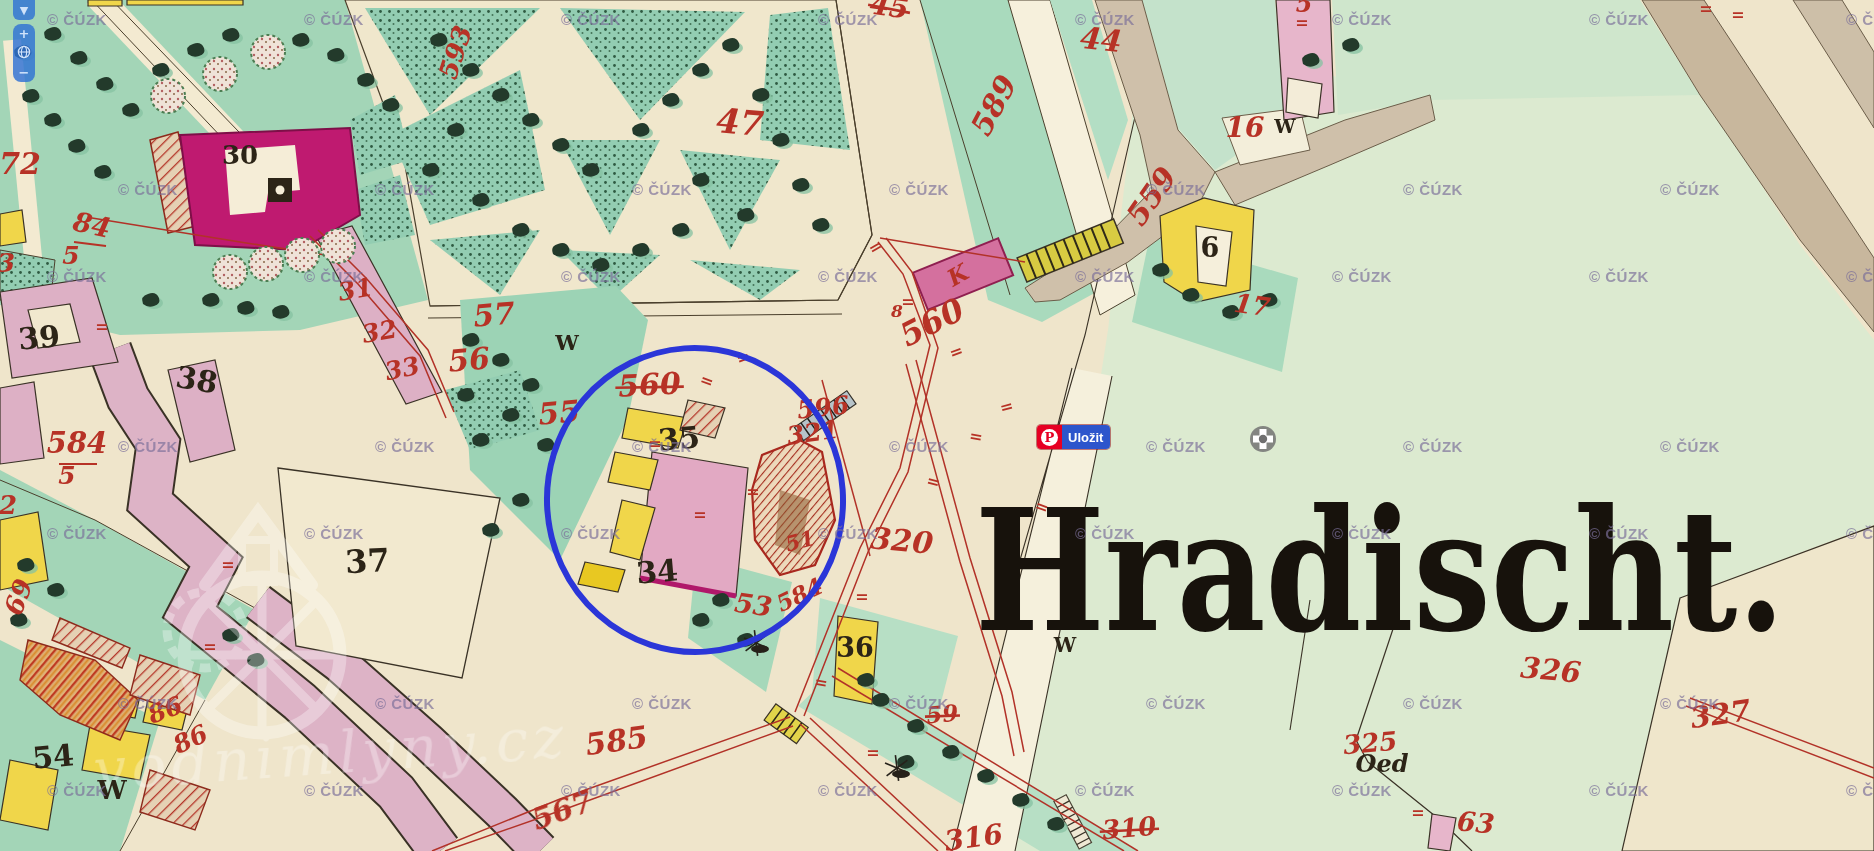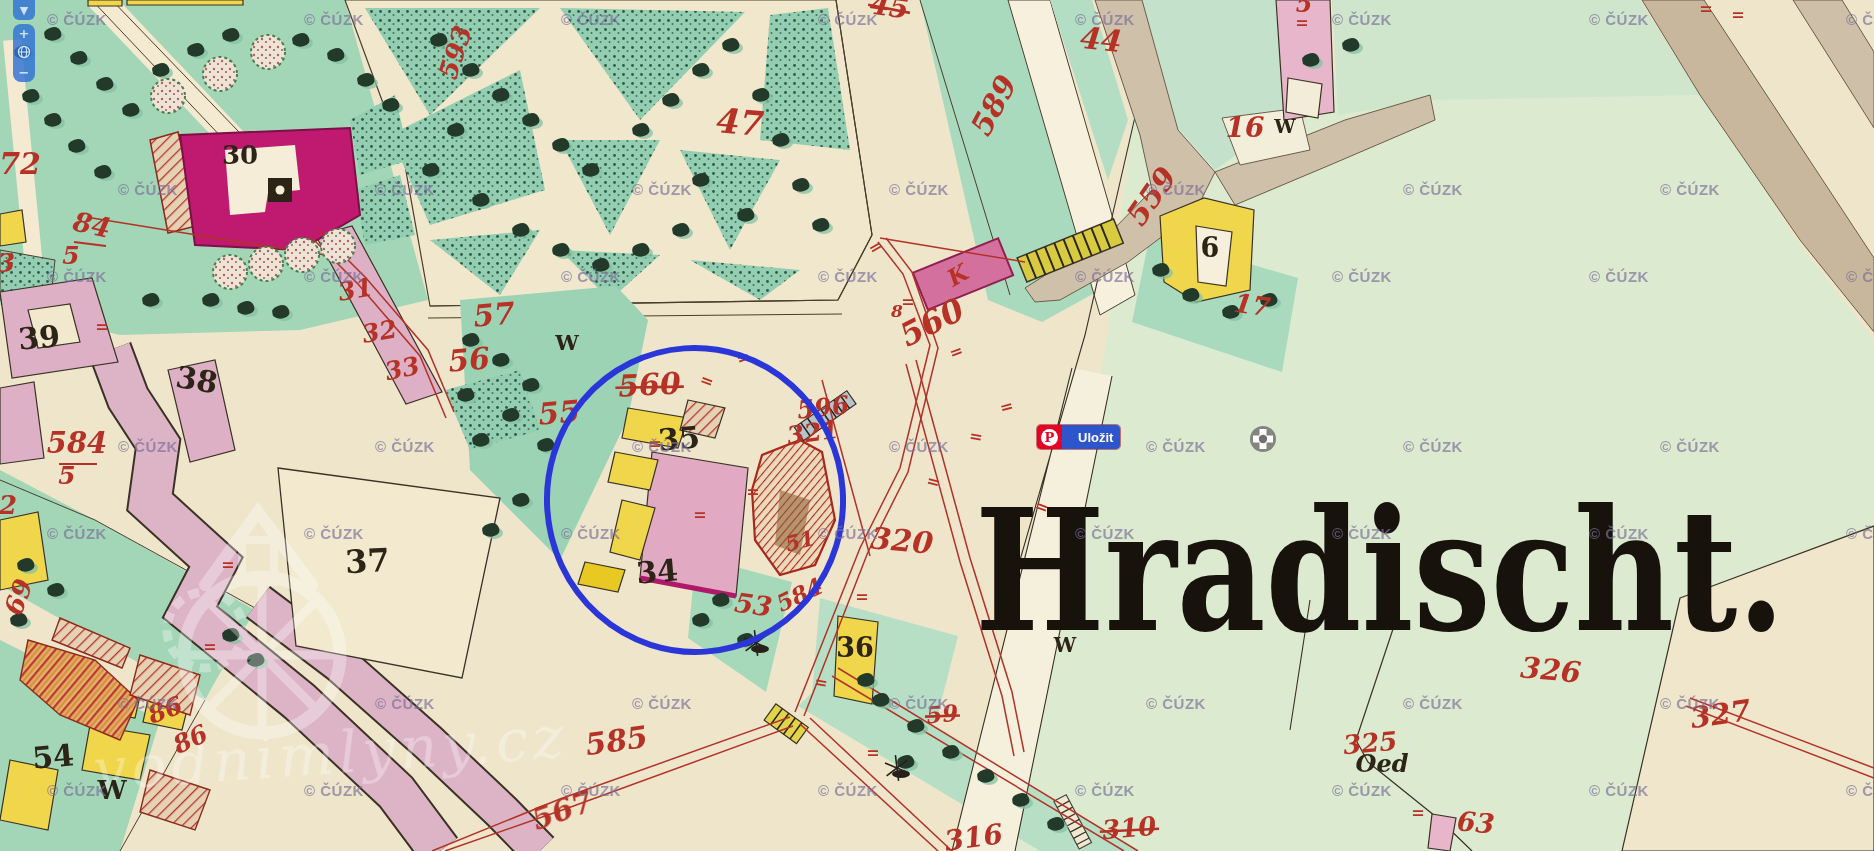--- a/index.html
+++ b/index.html
@@ -16,21 +16,21 @@
   .mc-b{position:absolute;left:0;top:24px;width:22px;height:58px;background:rgba(47,113,212,.82);
         border-radius:8px;display:flex;flex-direction:column;align-items:center;justify-content:space-between;
         padding:3px 0;box-sizing:border-box;}
   .mc-b .btn{color:#cfe2fa;font:700 13px "DejaVu Sans",sans-serif;line-height:13px;cursor:pointer;}
   .pin-btn{position:absolute;left:1037px;top:425px;height:24px;display:flex;align-items:stretch;
            border-radius:4px;overflow:hidden;box-shadow:0 0 0 1px rgba(150,20,30,.55);cursor:pointer;}
   .pin-ico{width:25px;background:#e60023;display:flex;align-items:center;justify-content:center;}
   .pin-ico i{width:17px;height:17px;border-radius:50%;background:#fff;color:#e60023;
              font:italic 700 13px "DejaVu Serif",serif;display:flex;align-items:center;justify-content:center;font-style:normal;}
   .pin-label{background:#2d55cc;color:#fff;font:700 13px "Liberation Sans",sans-serif;
-             display:flex;align-items:center;padding:0 7px 0 16px;}
+             display:flex;align-items:center;padding:0 7px 0 6px;}
   .crosshair{position:absolute;left:1249px;top:425px;width:28px;height:28px;pointer-events:none;}
 </style>
 </head>
 <body>
 
 <div class="stage">
 
 <svg id="map" width="1874" height="851" viewBox="0 0 1874 851" xmlns="http://www.w3.org/2000/svg" style="position:absolute;left:0;top:0;">
   <defs>
     <pattern id="dots" width="9" height="9" patternUnits="userSpaceOnUse">

